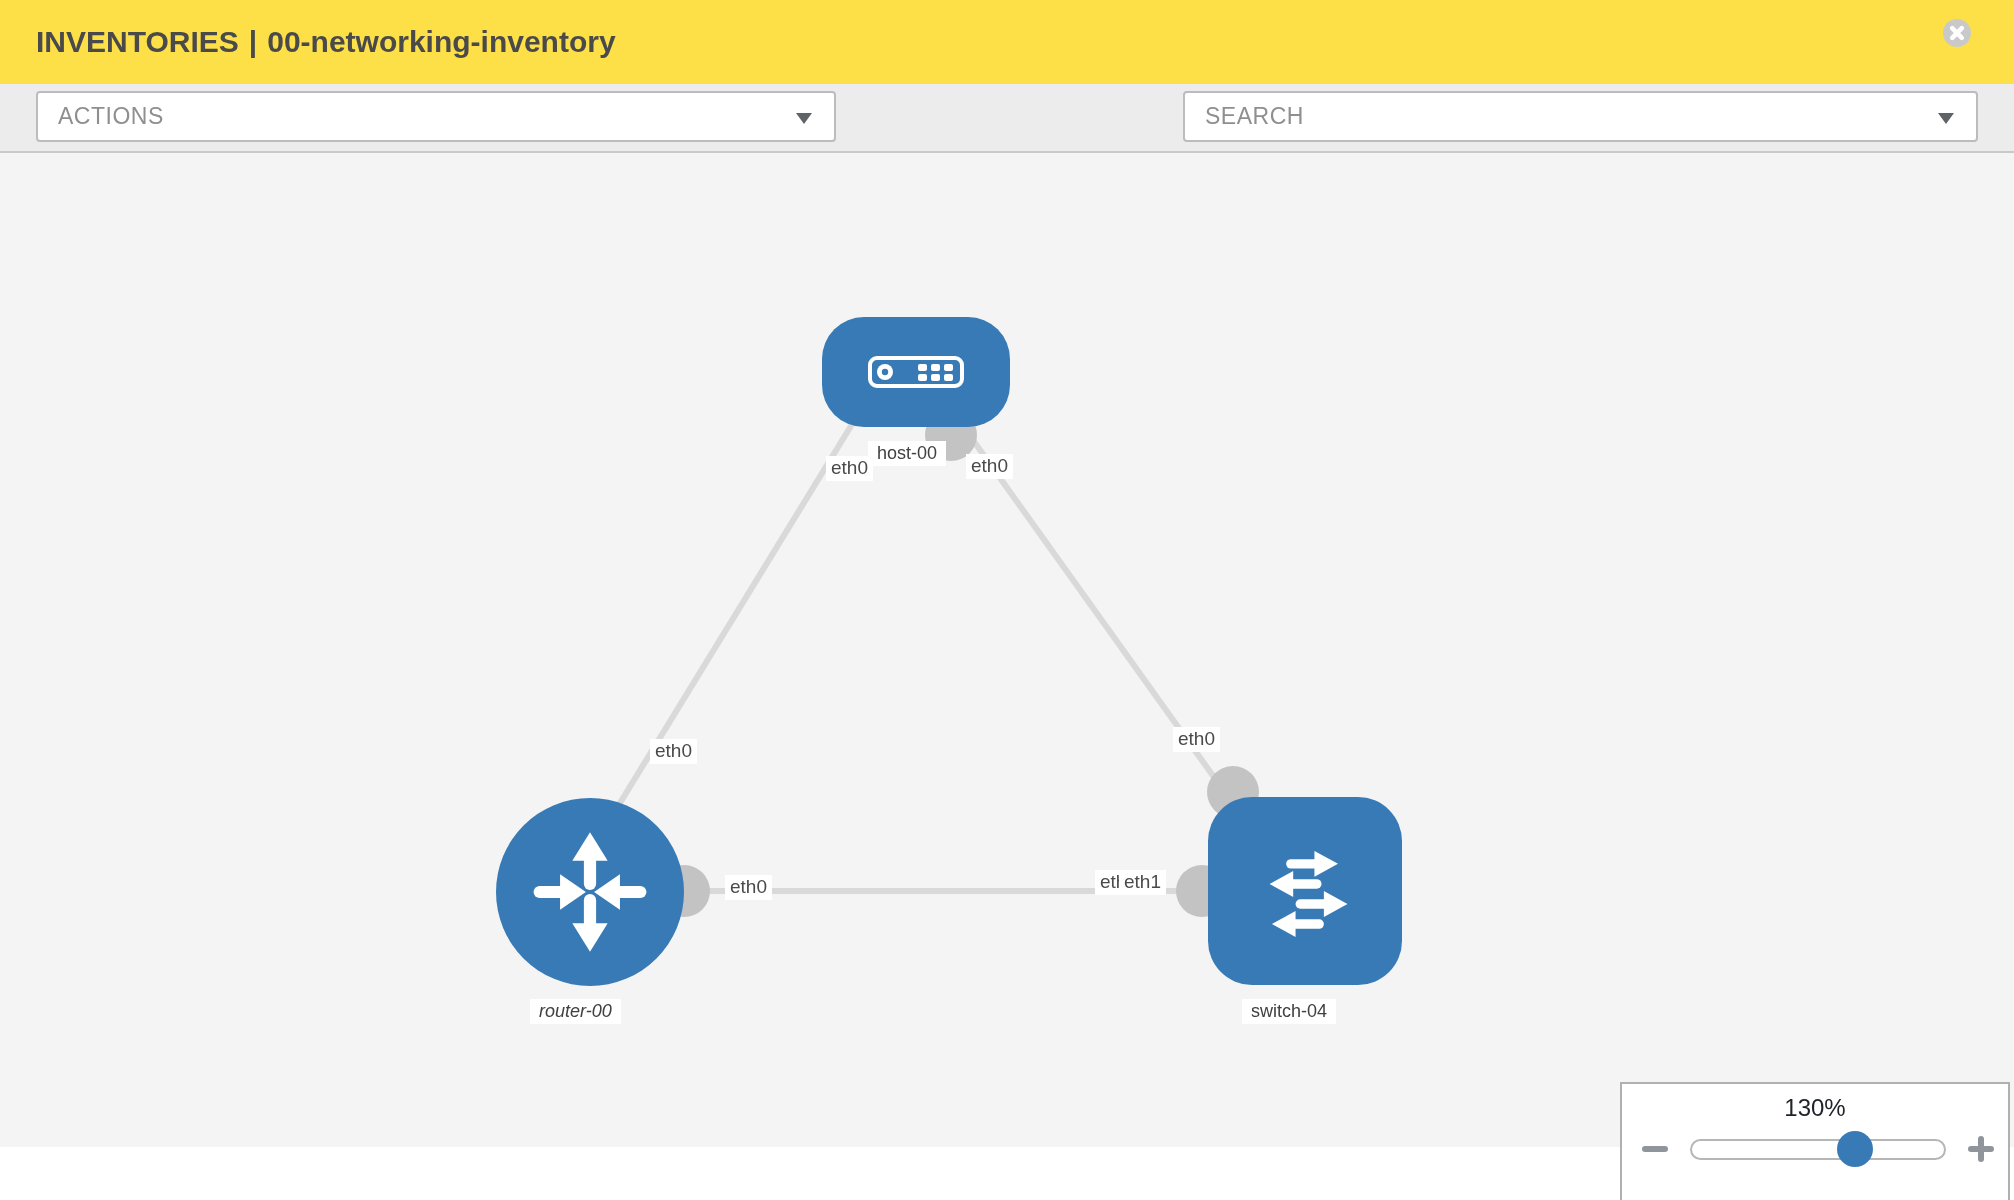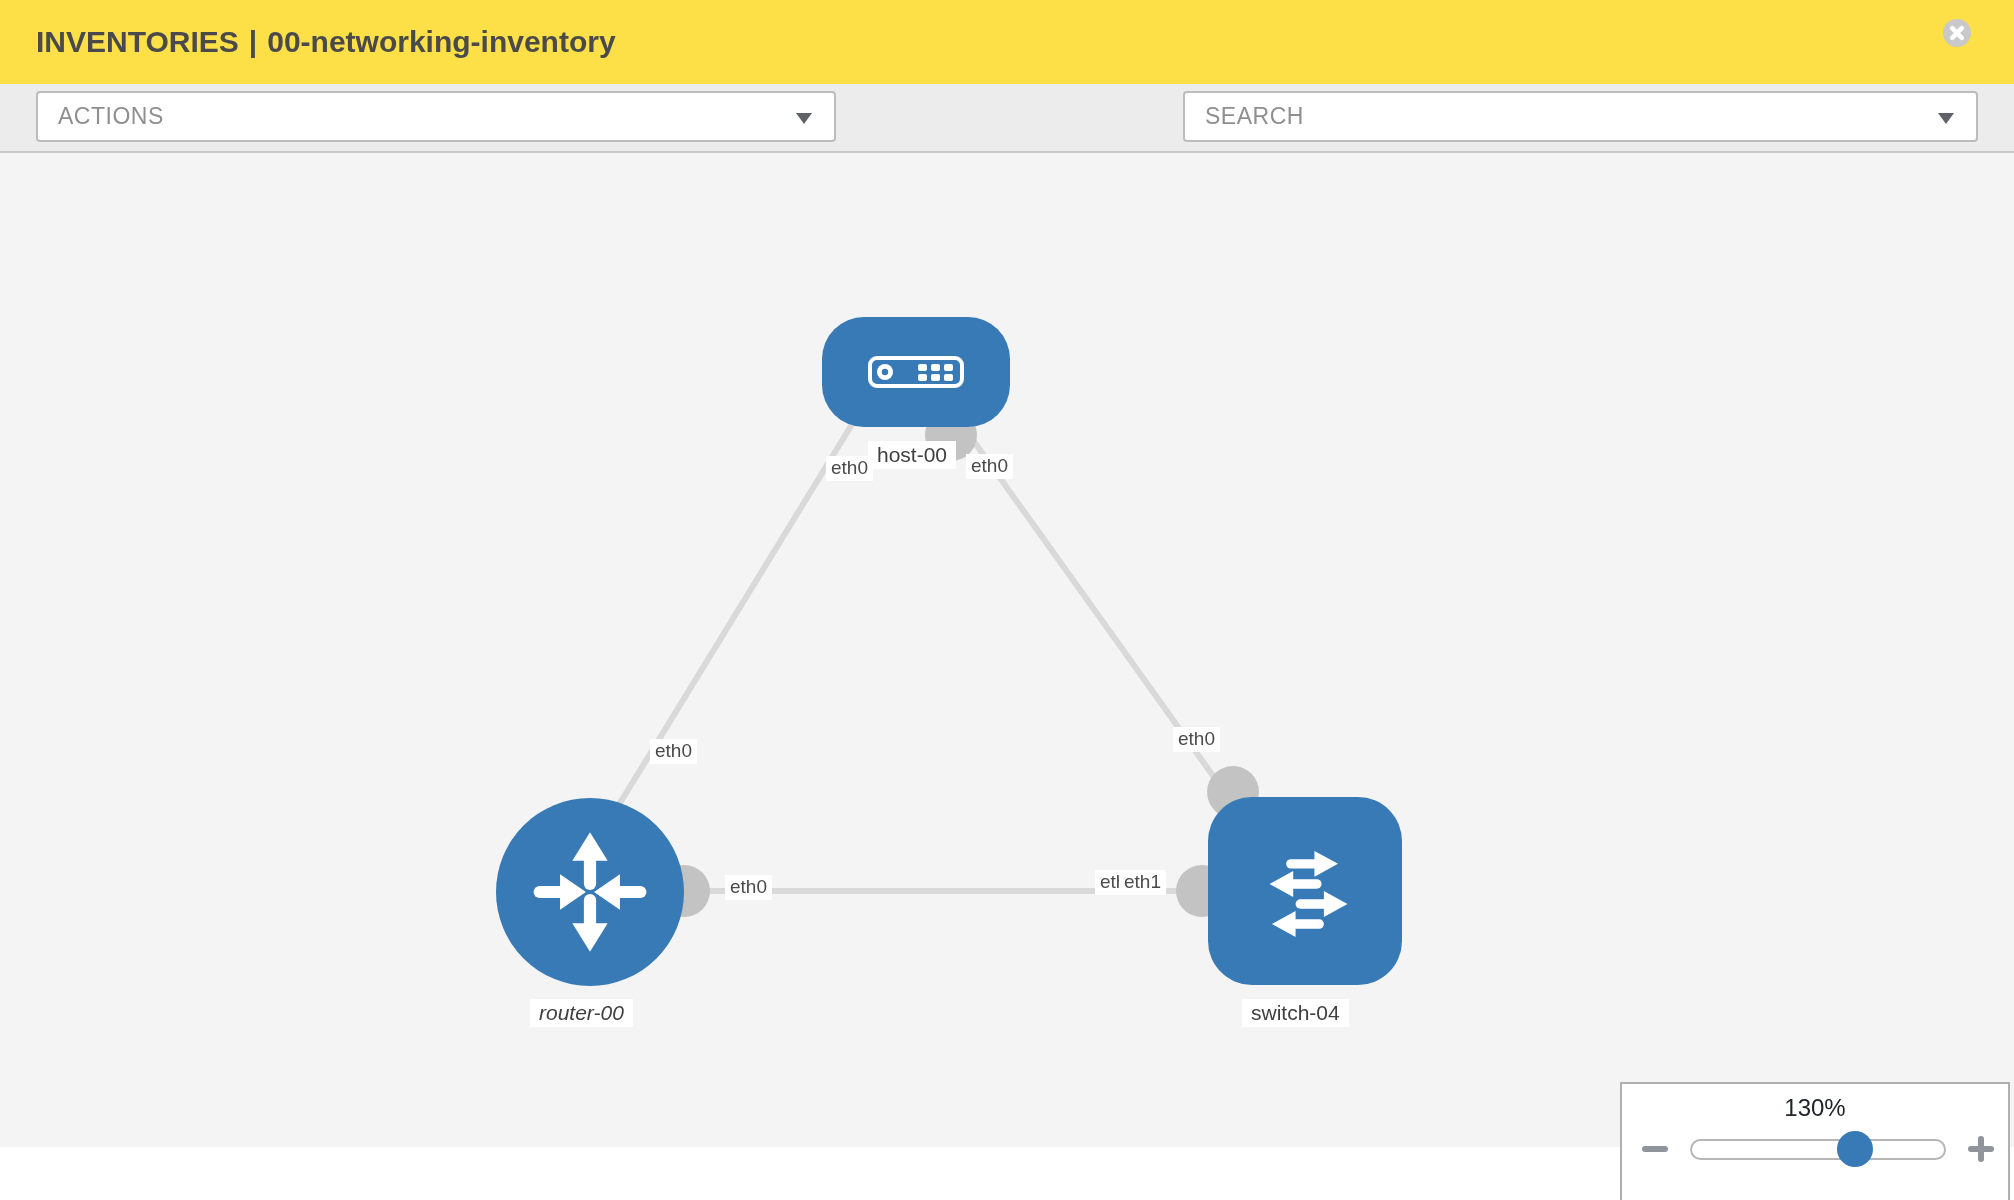--- a/index.html
+++ b/index.html
@@ -33,21 +33,21 @@
   .net-svg { position:absolute; left:0; top:0; z-index:1; }
 
   .node { position:absolute; z-index:2; background:#377ab5; display:flex; align-items:center;
           justify-content:center; cursor:pointer; }
   .node-host   { left:822px; top:164px; width:188px; height:110px; border-radius:42px; }
   .node-router { left:496px; top:645px; width:188px; height:188px; border-radius:50%; }
   .node-switch { left:1208px; top:644px; width:194px; height:188px; border-radius:44px; }
 
   .iface-label { position:absolute; z-index:3; background:#ffffff; color:#4a4a4a; font-size:19px;
                  padding:2px 5px; line-height:1.1; white-space:nowrap; }
-  .node-label  { position:absolute; z-index:3; background:#ffffff; color:#404040; font-size:21px;
+  .node-label  { position:absolute; z-index:3; background:#ffffff; color:#404040; font-size:18px;
                  padding:2px 9px; line-height:1.15; white-space:nowrap; }
 
   .lbl-eth-host-left  { left:826px; top:303px; }
   .lbl-eth-host-right { left:966px; top:301px; }
   .lbl-host           { left:868px; top:288px; }
   .lbl-eth-router-up  { left:650px; top:586px; }
   .lbl-eth-switch-up  { left:1173px; top:574px; }
   .lbl-eth-router-rt  { left:725px; top:722px; }
   .lbl-overlap        { position:absolute; left:1095px; top:717px; z-index:3; width:78px; height:28px; }
   .lbl-overlap .iface-label { top:0; }

